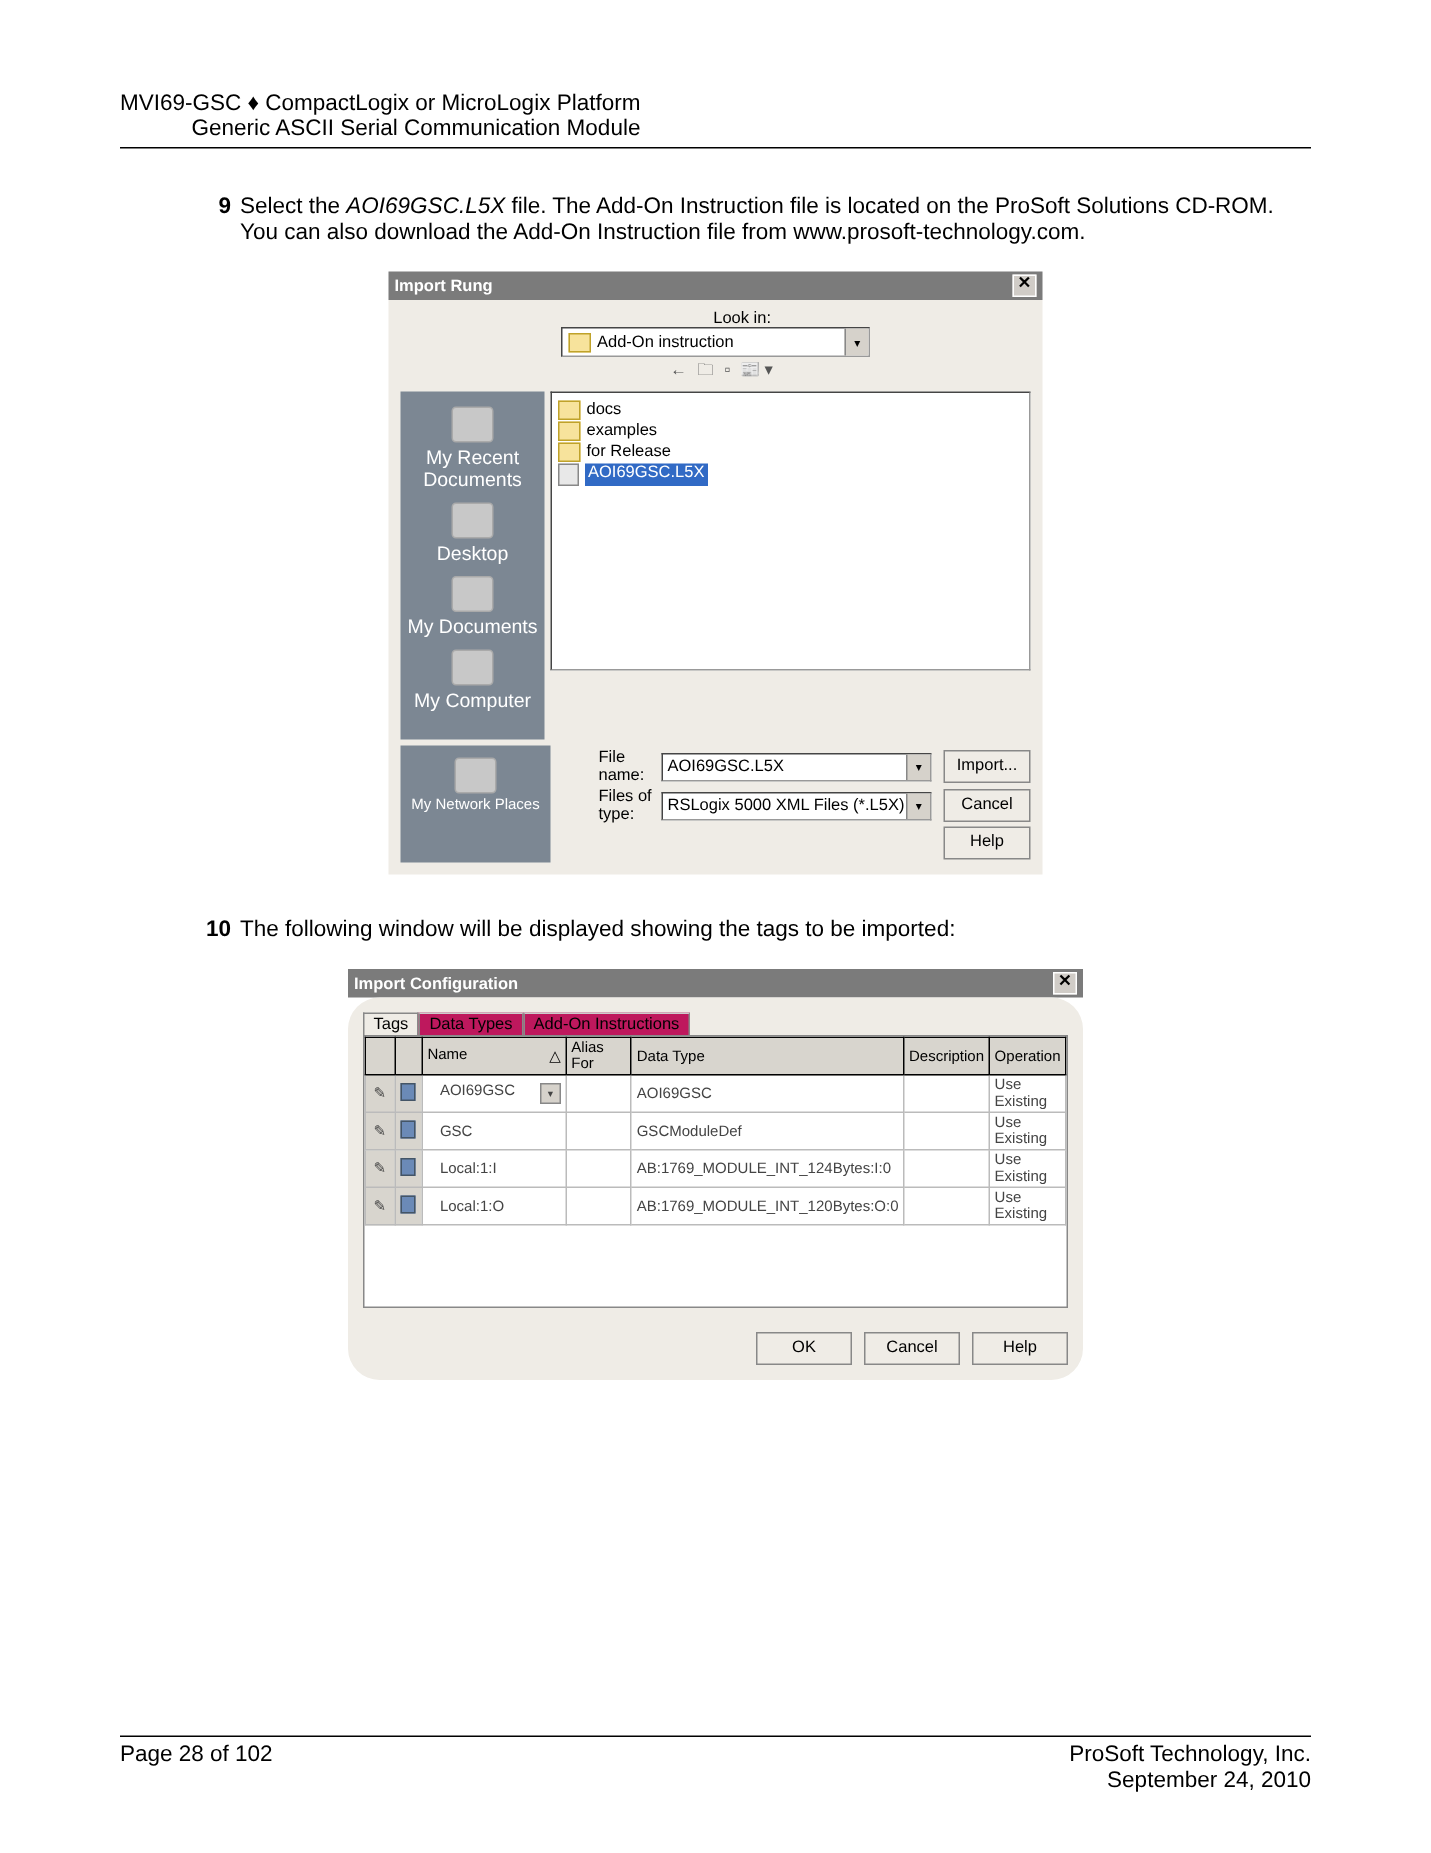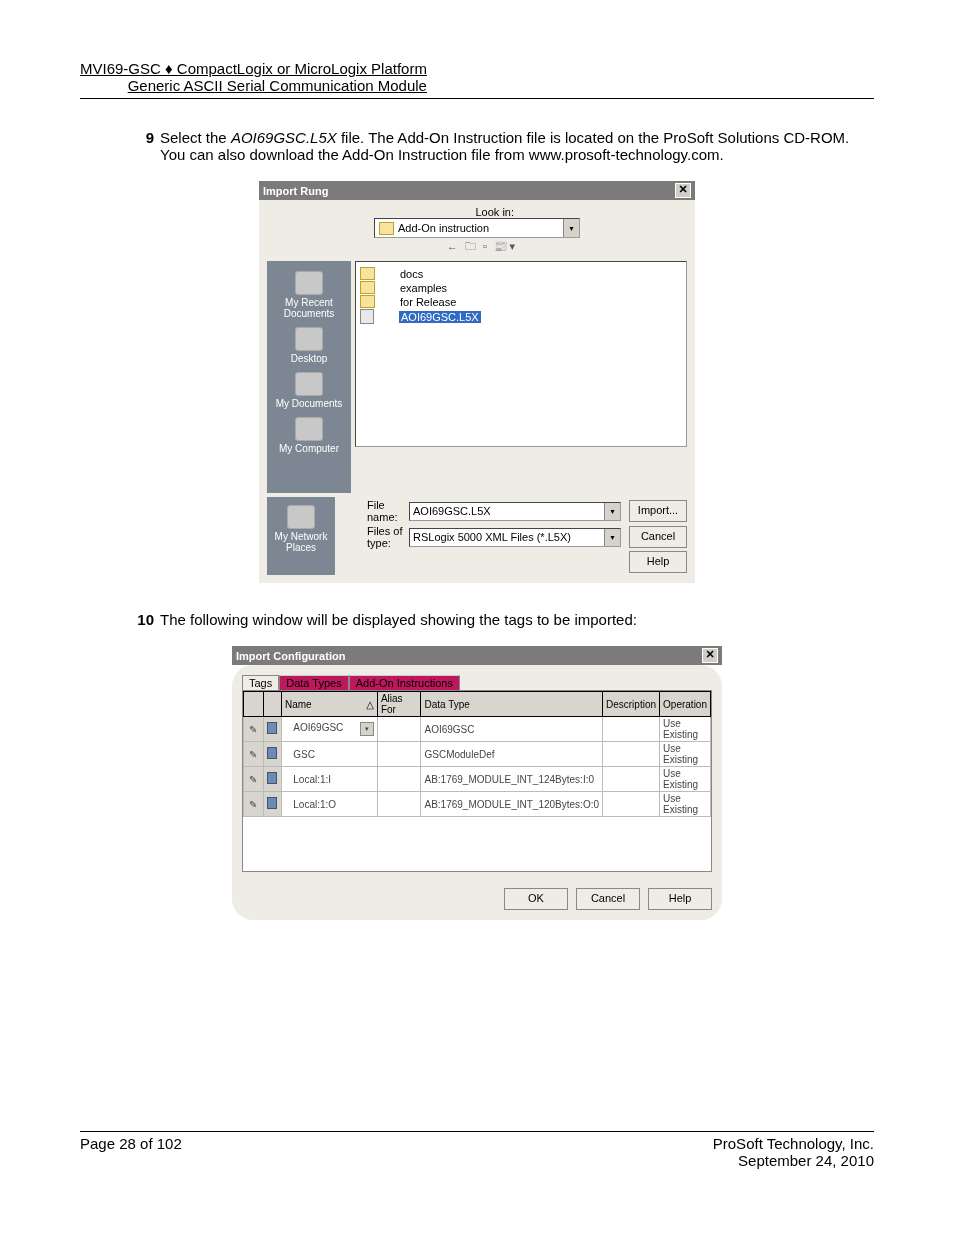--- a/index.html
+++ b/index.html
@@ -18,21 +18,21 @@
     box-sizing: border-box;
     position: relative;
   }
   .hdr {
     display: flex;
     justify-content: space-between;
     font-size: 15px;
     border-bottom: 1px solid #000;
     padding-bottom: 4px;
   }
-  .hdr-right { text-align: right; text-decoration: underline; }
+  .hdr-right { text-align: right; }
   .content { margin-top: 30px; }
   .step {
     display: flex;
     margin-left: 40px;
     margin-bottom: 14px;
   }
   .step-num {
     width: 34px;
     text-align: right;
     font-weight: bold;
@@ -94,51 +94,51 @@
     width: 13px; height: 11px; background: #f7e39c; border: 1px solid #bfa22a; margin-right: 4px;
   }
   .drop-btn {
     position: absolute; right:0; top:0; width:15px; height:100%;
     background: #d6d2cb; border-left:1px solid #888;
     display:flex;align-items:center;justify-content:center;font-size:8px;
   }
   .tb-icons { margin-left: 10px; color:#555; font-size:11px; letter-spacing: 2px;}
   .dlg1-main { display:flex; }
   .places {
-    width: 84px;
+    width: 96px;
     background: #7c8793;
     color: #fff;
     display: flex; flex-direction: column; align-items: center;
     padding: 6px 0;
-    font-size: 10px;
+    font-size: 13px;
     text-align: center;
     height: 220px;
   }
   .place { margin: 4px 0; display:flex; flex-direction:column; align-items:center;}
   .place-icon {
     width: 26px; height: 22px;
     background: #c8c8c8;
     border: 1px solid #aaa;
     border-radius: 3px;
     margin-bottom: 2px;
   }
   .file-area {
     flex:1; background:#fff; border:1px inset #999; margin-left:4px;
     padding: 4px; height: 176px;
   }
-  .folder-item { display:flex; align-items:center; margin:1px 0;gap:21px;}
+  .folder-item { display:flex; margin:1px 0;}
   .folder-item .fi {
     width:13px;height:11px;background:#f7e39c;border:1px solid #bfa22a;margin-right:4px;
   }
   .file-sel {
     background:#316ac5; color:#fff; padding:0 2px;
   }
   .dlg1-bottom { display:flex; margin-top:4px;}
   .bottom-left {
-    width: 68px;
+    width: 100px;
     background: #7c8793;
     color:#fff;
     display:flex;flex-direction:column;align-items:center;
     font-size:10px;
     padding:4px 0;
     text-align:center;
   }
   .bottom-mid { flex:1; margin-left:4px;}
   .btm-row { display:flex; align-items:center; margin:2px 0;}
   .btm-row .lbl2 { width:42px;padding-left:28px;}
@@ -187,21 +187,21 @@
   .mini-drop {
     width:12px;height:12px;background:#d6d2cb;border:1px solid #888;
     display:inline-flex;align-items:center;justify-content:center;
     font-size:7px;float:right;
   }
   .btn-row { display:flex; justify-content:flex-end; margin-top:16px;}
   .btn-row .dlg-btn { width:62px;}
 
   .ftr {
     position:absolute;
-    bottom: 66px;
+    bottom: 40px;
     left: 80px;
     right: 80px;
     border-top:1px solid #000;
     padding-top:3px;
     display:flex;
     justify-content:space-between;
     font-size:15px;
   }
   .ftr-right { text-align:right;}
 </style>

